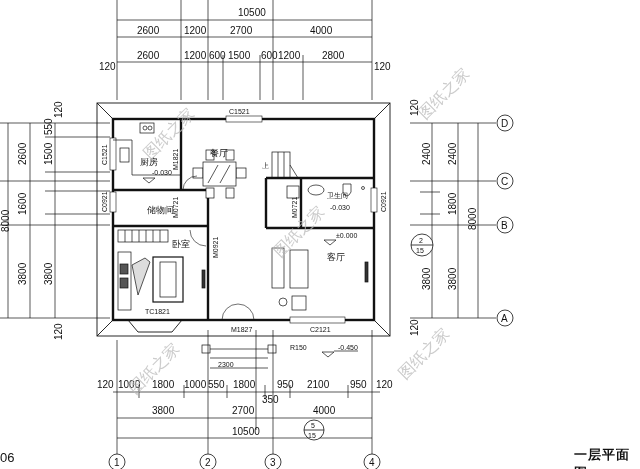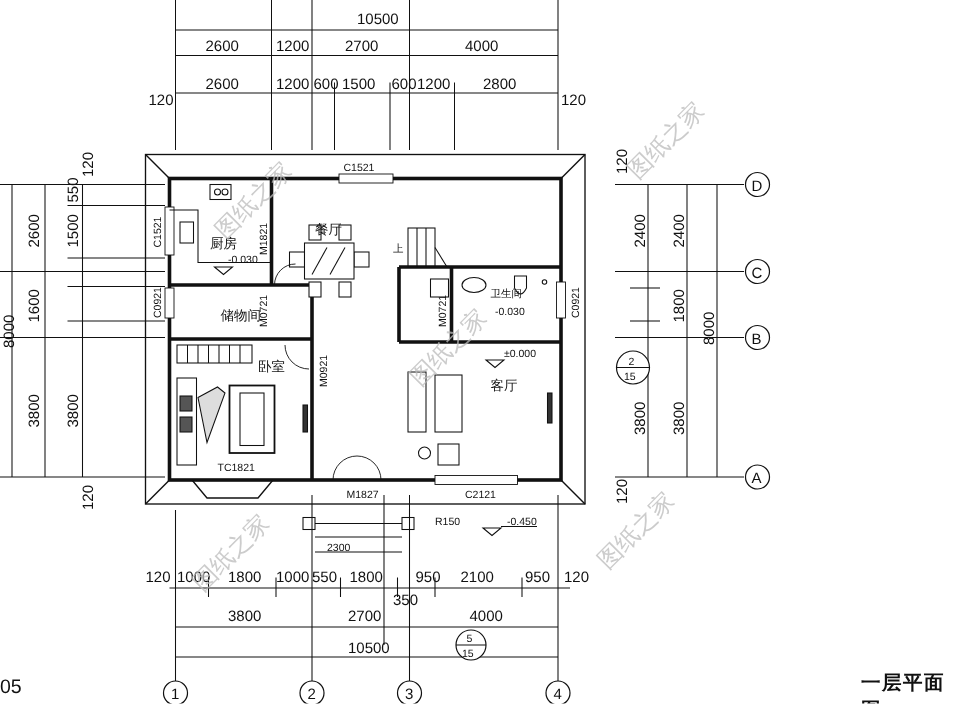--- a/index.html
+++ b/index.html
@@ -283,13 +283,13 @@
   <text class="small" x="218" y="367">2300</text>
 
   <text class="wm" transform="translate(150,160) rotate(-45)">图纸之家</text>
   <text class="wm" transform="translate(425,120) rotate(-45)">图纸之家</text>
   <text class="wm" transform="translate(280,258) rotate(-45)">图纸之家</text>
   <text class="wm" transform="translate(135,395) rotate(-45)">图纸之家</text>
   <text class="wm" transform="translate(405,380) rotate(-45)">图纸之家</text>
 </svg>
 
 <div class="title">一层平面图</div>
-<div class="edge-txt">05</div>
+<div class="edge-txt">06</div>
 
 </body></html>

